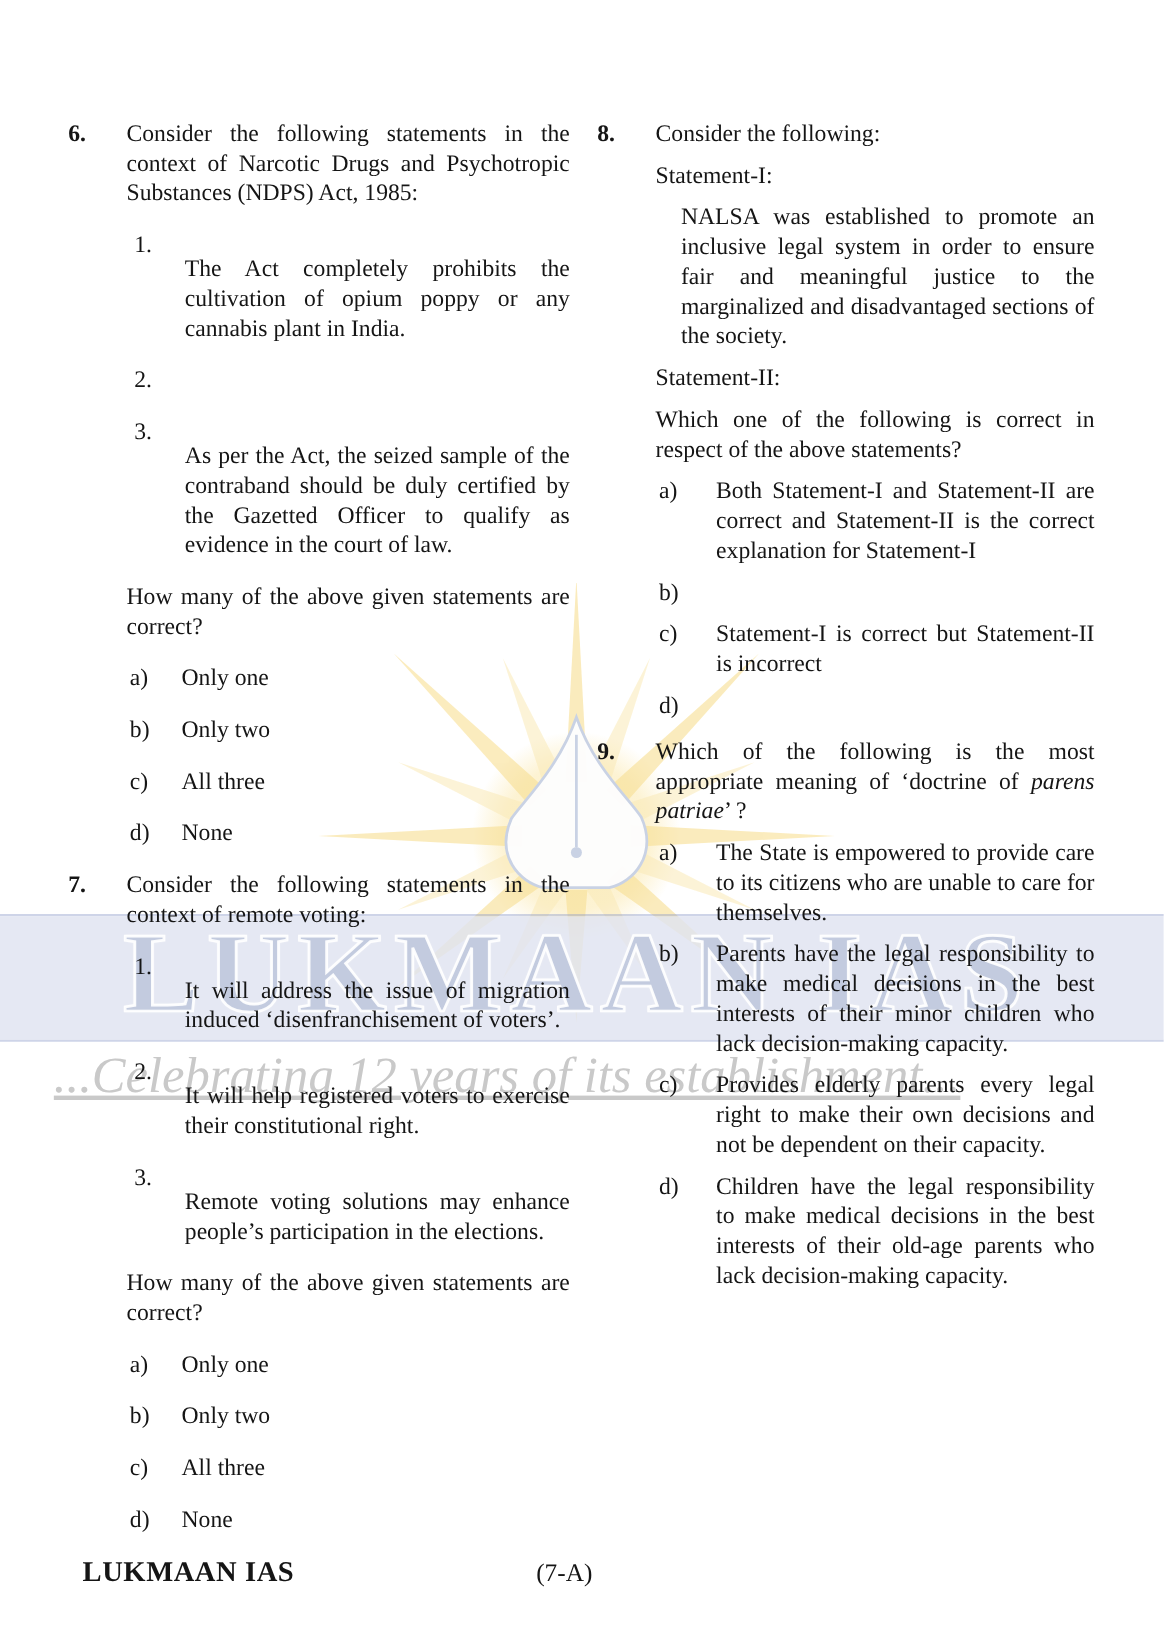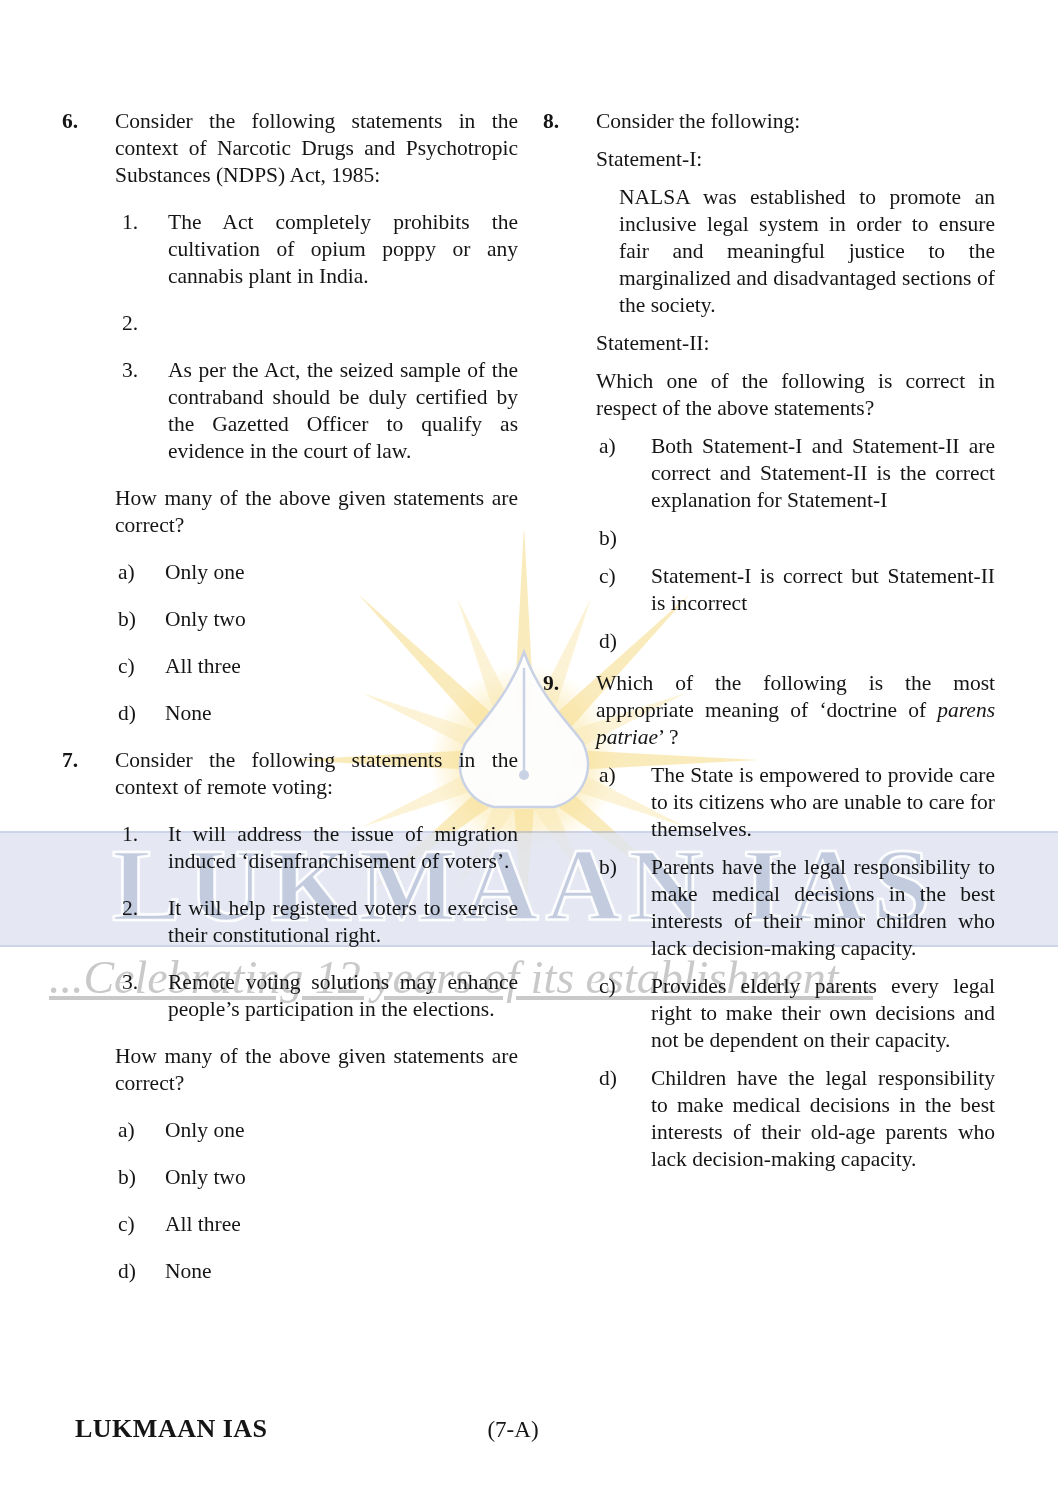--- a/index.html
+++ b/index.html
@@ -36,21 +36,21 @@
   .col-right{width:452px;}
   .q{position:relative;padding-left:53px;}
   .col-left .q + .q{margin-top:20px;}
   .col-right .q + .q{margin-top:15px;}
   .qnum{position:absolute;left:0;top:0;width:48px;font-weight:700;}
   .qtext{text-align:justify;}
   .col-left .q > * + *{margin-top:20px;}
   .col-right .q > * + *{margin-top:11px;}
   .stmt{display:flex;padding-left:7px;}
   .snum{width:46px;flex:none;}
-  .stext{flex:1;text-align:justify;}
+  .stext{flex:1;text-align:justify;margin-top:22px;}
   .indent-para{margin-left:23px;text-align:justify;}
   .opt{display:flex;padding-left:3px;}
   .olet{width:47px;flex:none;}
   .col-right .olet{width:52px;}
   .otext{flex:1;text-align:justify;}
   .italic{font-style:italic;}
   
   .footer{position:absolute;left:0;top:1413px;width:1058px;height:40px;z-index:1;}
   .footer-brand{position:absolute;left:75px;top:0;font-weight:700;font-size:26px;line-height:32px;letter-spacing:0.5px;}
   .footer-page{position:absolute;left:458px;top:3px;width:110px;text-align:center;font-weight:400;font-size:23px;line-height:28px;}

